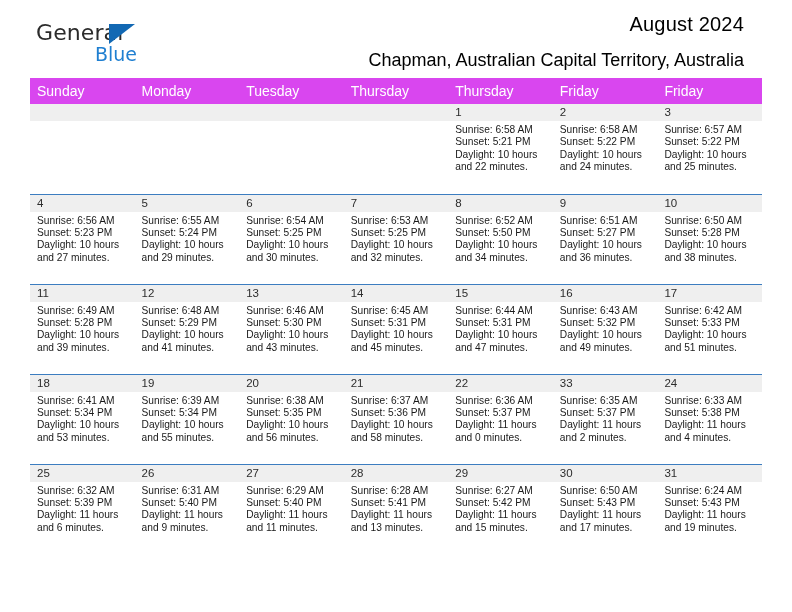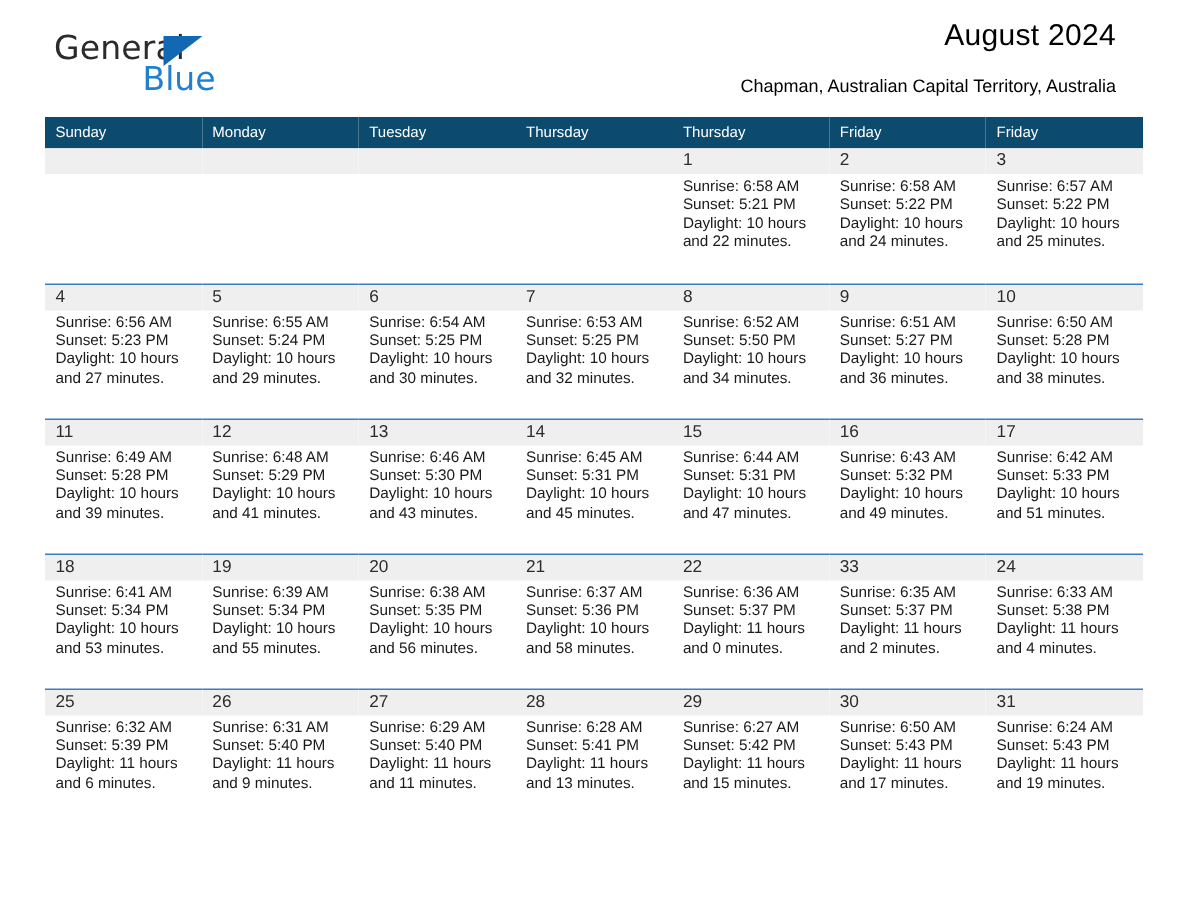--- a/index.html
+++ b/index.html
@@ -23,41 +23,41 @@
     font-family: "DejaVu Sans", sans-serif;
   }
   .logo-tri {
     position: absolute; left: 73px; top: 3px;
     width: 0; height: 0;
     border-left: 26px solid #1268b3;
     border-bottom: 20px solid transparent;
   }
   .logo-blue {
     position: absolute; left: 59px; top: 21px;
-    font-size: 22px; color: #1f7fd1; line-height: 24px;
+    font-size: 19px; color: #1f7fd1; line-height: 24px;
     font-family: "DejaVu Sans", sans-serif;
   }
 
   .title {
     position: absolute; right: 6px; top: 13px;
     font-size: 20px; font-weight: normal; color: #000;
     letter-spacing: .2px;
   }
   .subtitle {
     position: absolute; right: 6px; top: 50px;
-    font-size: 12px; color: #000;
+    font-size: 18px; color: #000;
   }
 
   
   .cal { width: 732px; border-collapse: collapse; table-layout: fixed; }
 
   .cal th {
-    background: #0c4a6e;
+    background: #d946ef;
     color: #ffffff;
-    font-size: 10px;
+    font-size: 14px;
     font-weight: normal;
     text-align: left;
     padding: 5px 0 5px 7px;
     height: 20px;
     border: none;
   }
 
   .cal td {
     width: 104.57px;
     height: 90px;

